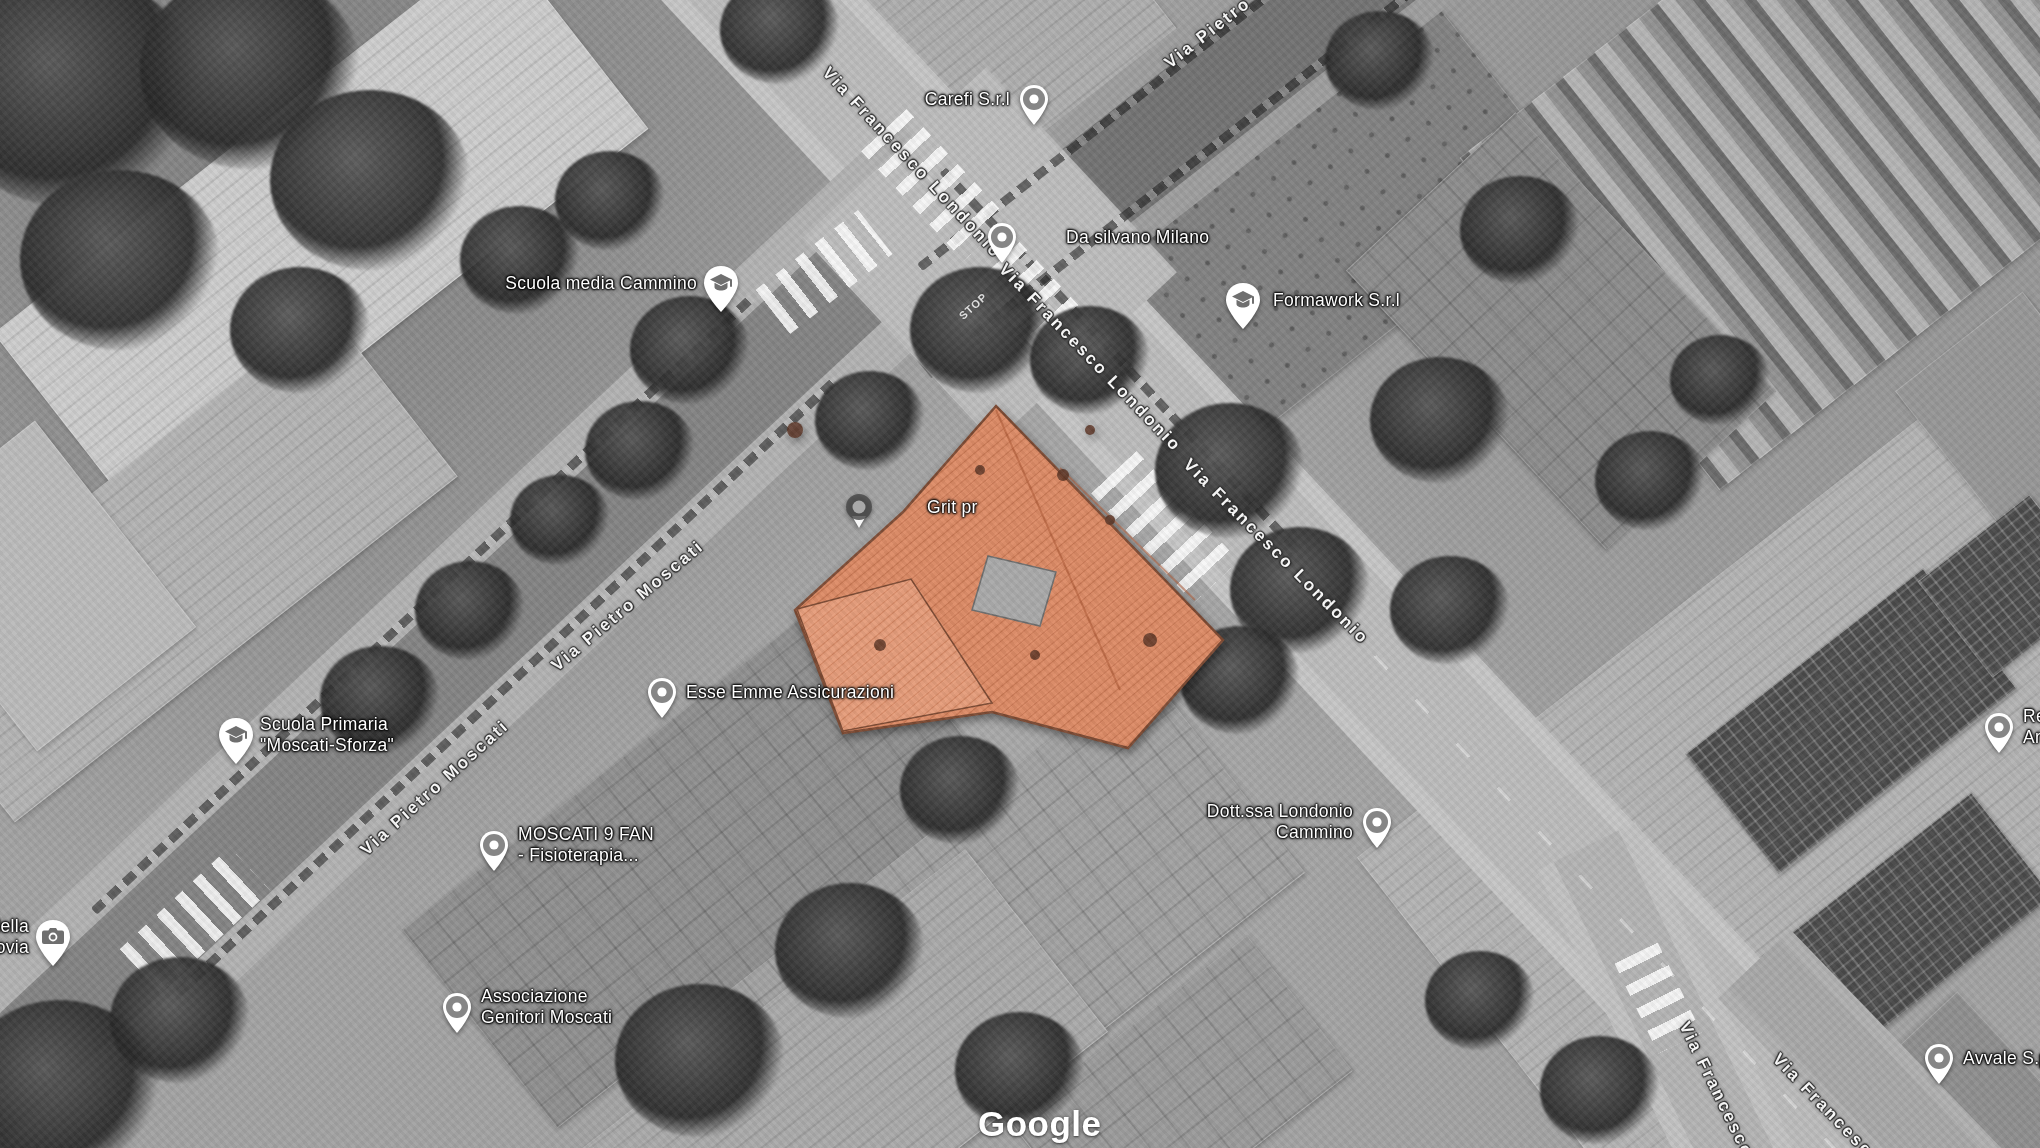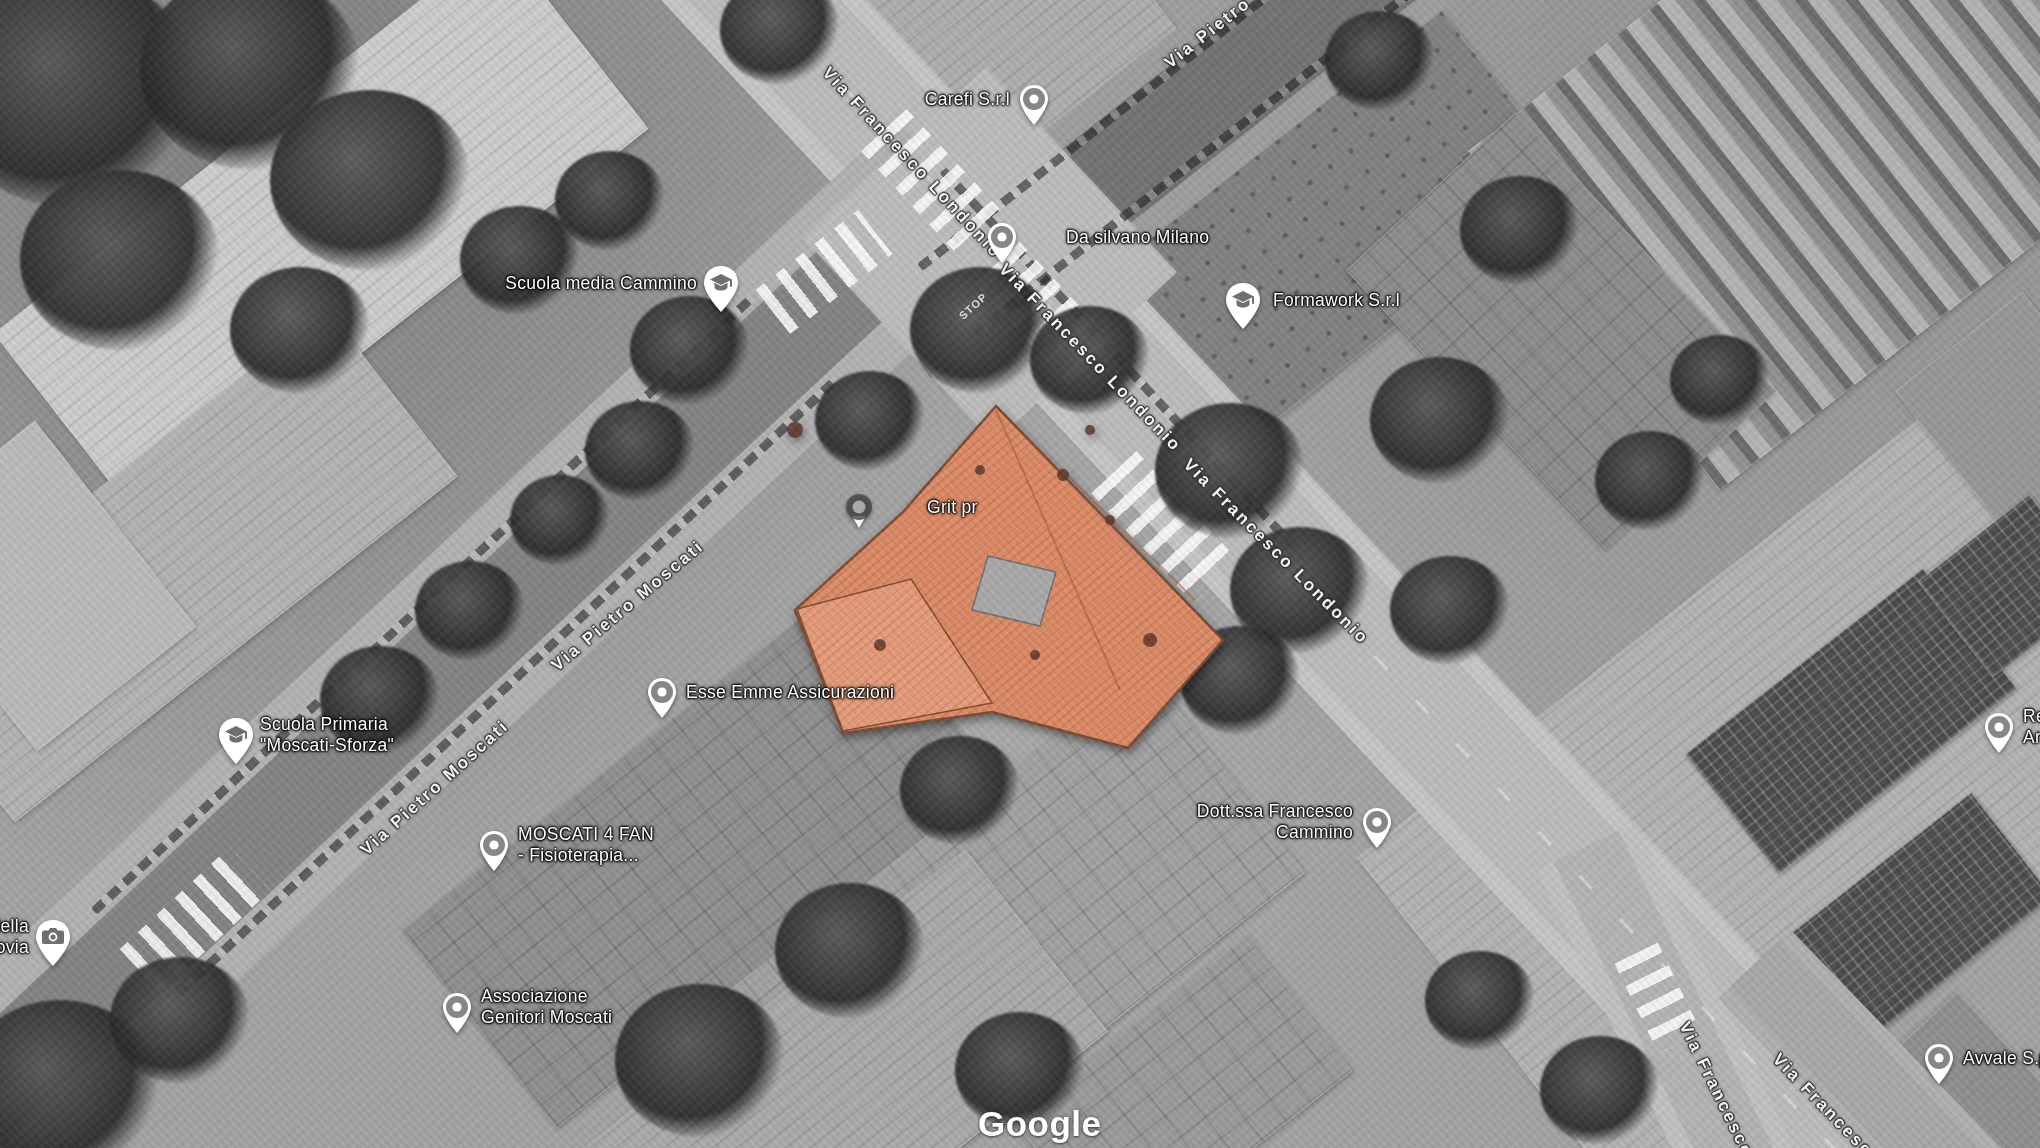--- a/index.html
+++ b/index.html
@@ -267,21 +267,21 @@
       </div>
       <div class="marker" style="left: 494px; top: 845px;">
         <div class="icon-wrap" style="left: -17px; top: -16px;">
           <svg width="34" height="44" viewBox="0 0 34 44" style="display:block">
    <path d="M17 2C9 2 3 8 3 16c0 10 14 26 14 26s14-16 14-26C31 8 25 2 17 2z" fill="#fff"></path>
    <circle cx="17" cy="16" r="11" fill="#868686"></circle>
             <circle cx="17" cy="16" r="4.6" fill="#fff"></circle>
           </svg>
         </div>
         <div class="m-label" style="left: 24px; top: 0px; transform: translateY(-50%); text-align: left;">
-          <div>MOSCATI 4 FAN</div>
+          <div>MOSCATI 9 FAN</div>
           <div>- Fisioterapia...</div>
         </div>
       </div>
       <div class="marker" style="left: 457px; top: 1007px;">
         <div class="icon-wrap" style="left: -17px; top: -16px;">
           <svg width="34" height="44" viewBox="0 0 34 44" style="display:block">
    <path d="M17 2C9 2 3 8 3 16c0 10 14 26 14 26s14-16 14-26C31 8 25 2 17 2z" fill="#fff"></path>
    <circle cx="17" cy="16" r="11" fill="#868686"></circle>
             <circle cx="17" cy="16" r="4.6" fill="#fff"></circle>
           </svg>
@@ -293,21 +293,21 @@
       </div>
       <div class="marker" style="left: 1377px; top: 822px;">
         <div class="icon-wrap" style="left: -17px; top: -16px;">
           <svg width="34" height="44" viewBox="0 0 34 44" style="display:block">
    <path d="M17 2C9 2 3 8 3 16c0 10 14 26 14 26s14-16 14-26C31 8 25 2 17 2z" fill="#fff"></path>
    <circle cx="17" cy="16" r="11" fill="#868686"></circle>
             <circle cx="17" cy="16" r="4.6" fill="#fff"></circle>
           </svg>
         </div>
         <div class="m-label" style="right: 24px; top: 0px; transform: translateY(-50%); text-align: right;">
-          <div>Dott.ssa Francesco</div>
+          <div>Dott.ssa Londonio</div>
           <div>Cammino</div>
         </div>
       </div>
       <div class="marker" style="left: 53px; top: 937px;">
         <div class="icon-wrap" style="left: -20px; top: -19px;">
           <svg width="40" height="50" viewBox="0 0 40 50" style="display:block">
    <path d="M20 2C10 2 3 9 3 19c0 11 17 29 17 29s17-18 17-29C37 9 30 2 20 2z" fill="#fff"></path>
    <g transform="translate(9,10)" fill="#6f6f6f">
      <path d="M8 0 6.4 2.4H2a2 2 0 0 0-2 2V14a2 2 0 0 0 2 2h18a2 2 0 0 0 2-2V4.4a2 2 0 0 0-2-2h-4.4L14 0H8z"></path>
      <circle cx="11" cy="9" r="4.4" fill="#fff"></circle>

